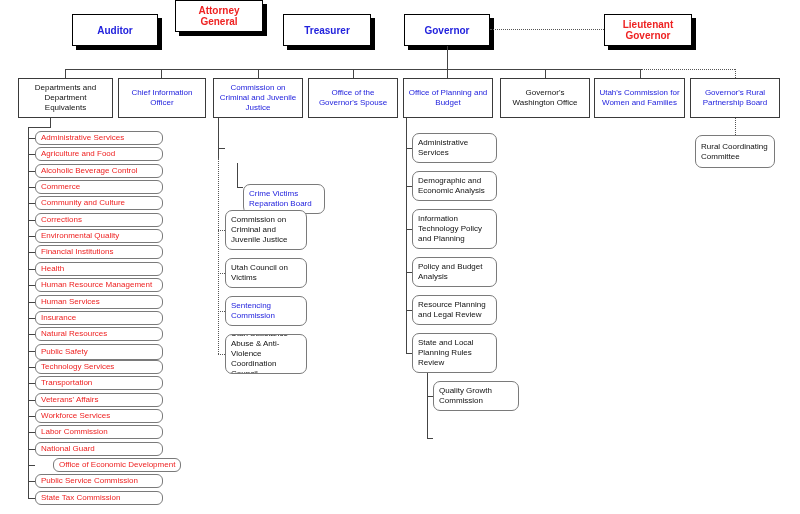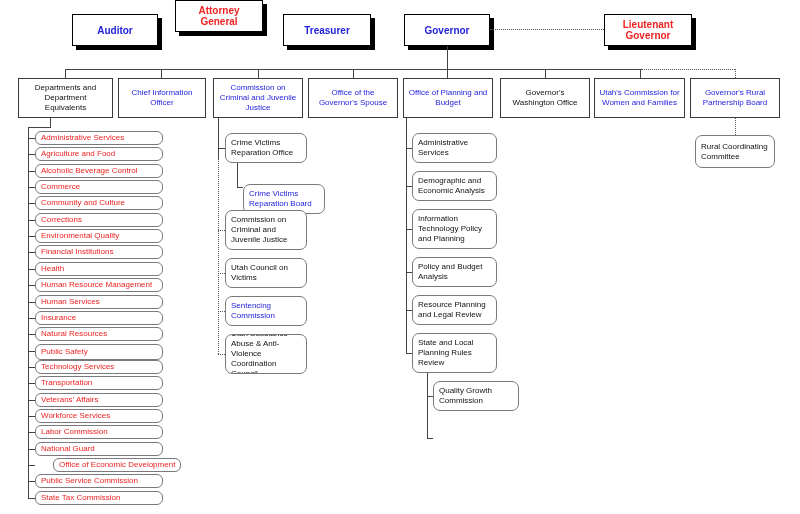--- a/index.html
+++ b/index.html
@@ -65,21 +65,20 @@
     <div class="rbox oneline c-red" style="left: 35px; top: 344px; width: 128px; height: 16px;">Public Safety</div>
     <div class="rbox oneline c-red" style="left: 35px; top: 360px; width: 128px; height: 14px;">Technology Services</div>
     <div class="rbox oneline c-red" style="left: 35px; top: 376px; width: 128px; height: 14px;">Transportation</div>
     <div class="rbox oneline c-red" style="left: 35px; top: 393px; width: 128px; height: 14px;">Veterans' Affairs</div>
     <div class="rbox oneline c-red" style="left: 35px; top: 409px; width: 128px; height: 14px;">Workforce Services</div>
     <div class="rbox oneline c-red" style="left: 35px; top: 425px; width: 128px; height: 14px;">Labor Commission</div>
     <div class="rbox oneline c-red" style="left: 35px; top: 442px; width: 128px; height: 14px;">National Guard</div>
     <div class="rbox oneline c-red" style="left: 53px; top: 458px; width: 128px; height: 14px;">Office of Economic Development</div>
     <div class="rbox oneline c-red" style="left: 35px; top: 474px; width: 128px; height: 14px;">Public Service Commission</div>
     <div class="rbox oneline c-red" style="left: 35px; top: 491px; width: 128px; height: 14px; text-align: center;">State Tax Commission</div>
-    <div class="rbox c-black" style="left: 225px; top: 133px; width: 82px; height: 30px;">Crime Victims Reparation Office</div>
     <div class="rbox c-blue" style="left: 243px; top: 172px; width: 82px; height: 30px; margin-top: 12px;">Crime Victims Reparation Board</div>
     <div class="rbox c-black" style="left: 225px; top: 210px; width: 82px; height: 40px;">Commission on Criminal and Juvenile Justice</div>
     <div class="rbox c-black" style="left: 225px; top: 258px; width: 82px; height: 30px;">Utah Council on Victims</div>
     <div class="rbox c-blue" style="left: 225px; top: 296px; width: 82px; height: 30px;">Sentencing Commission</div>
     <div class="rbox c-black" style="left: 225px; top: 334px; width: 82px; height: 40px;">Utah Substance Abuse &amp; Anti-Violence Coordination Council</div>
     <div class="rbox c-black" style="left: 412px; top: 133px; width: 85px; height: 30px;">Administrative Services</div>
     <div class="rbox c-black" style="left: 412px; top: 171px; width: 85px; height: 30px;">Demographic and Economic Analysis</div>
     <div class="rbox c-black" style="left: 412px; top: 209px; width: 85px; height: 40px;">Information Technology Policy and Planning</div>
     <div class="rbox c-black" style="left: 412px; top: 257px; width: 85px; height: 30px;">Policy and Budget Analysis</div>
     <div class="rbox c-black" style="left: 412px; top: 295px; width: 85px; height: 30px;">Resource Planning and Legal Review</div>

